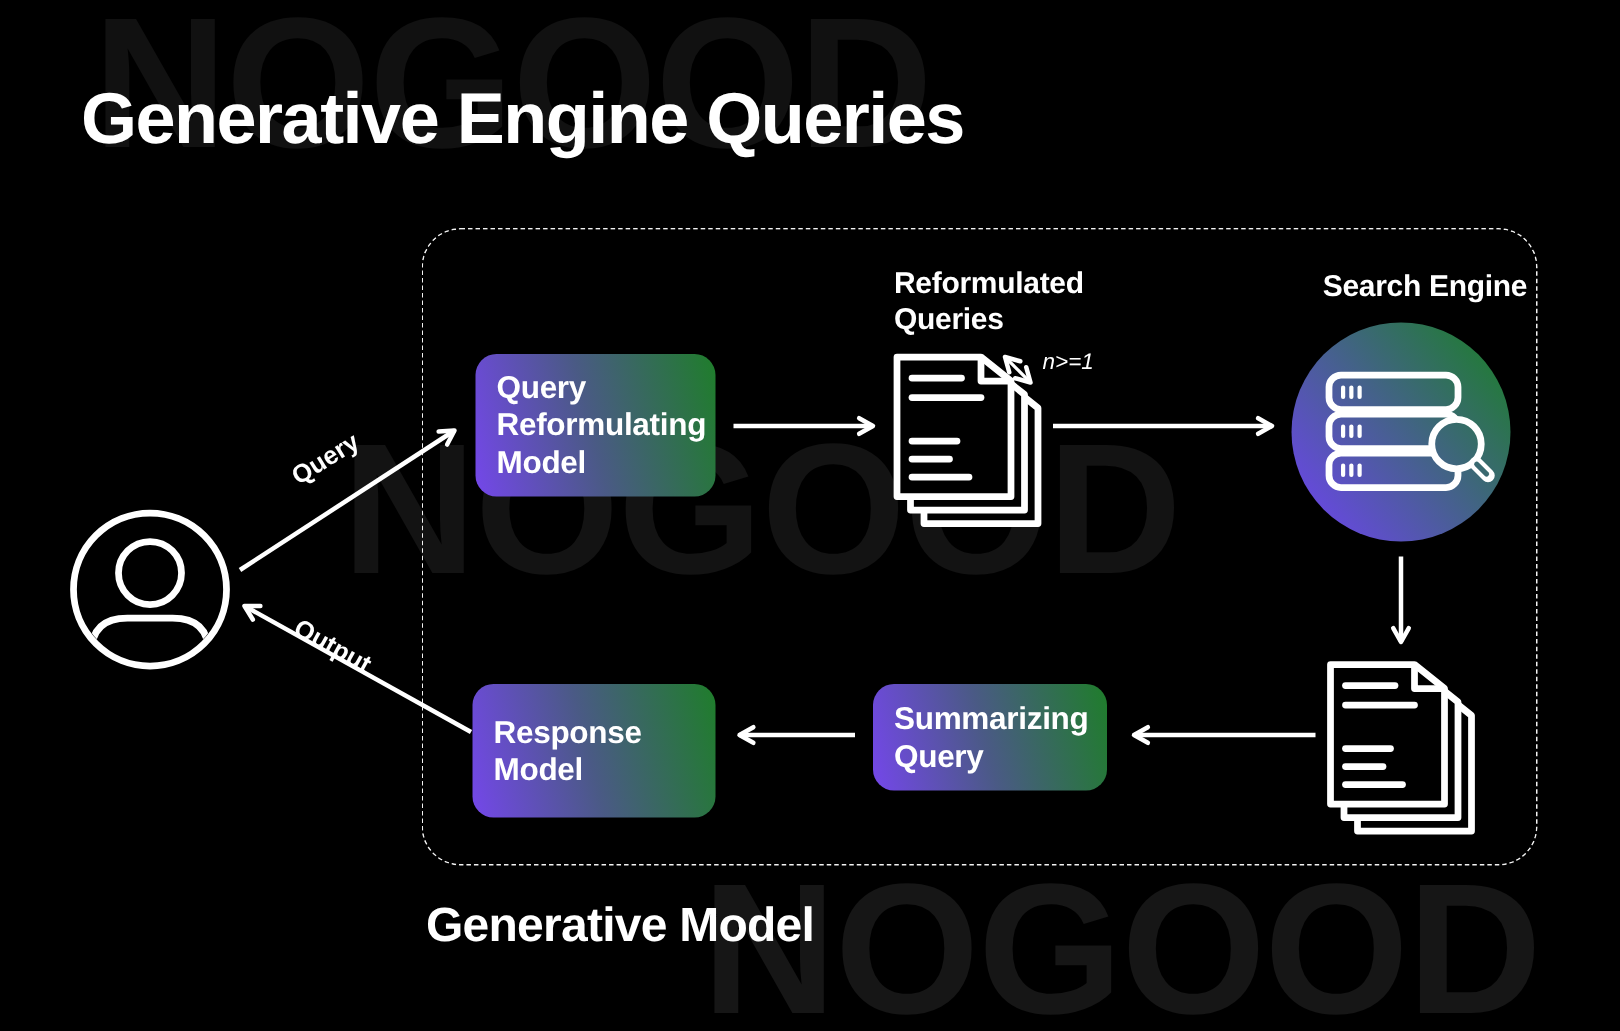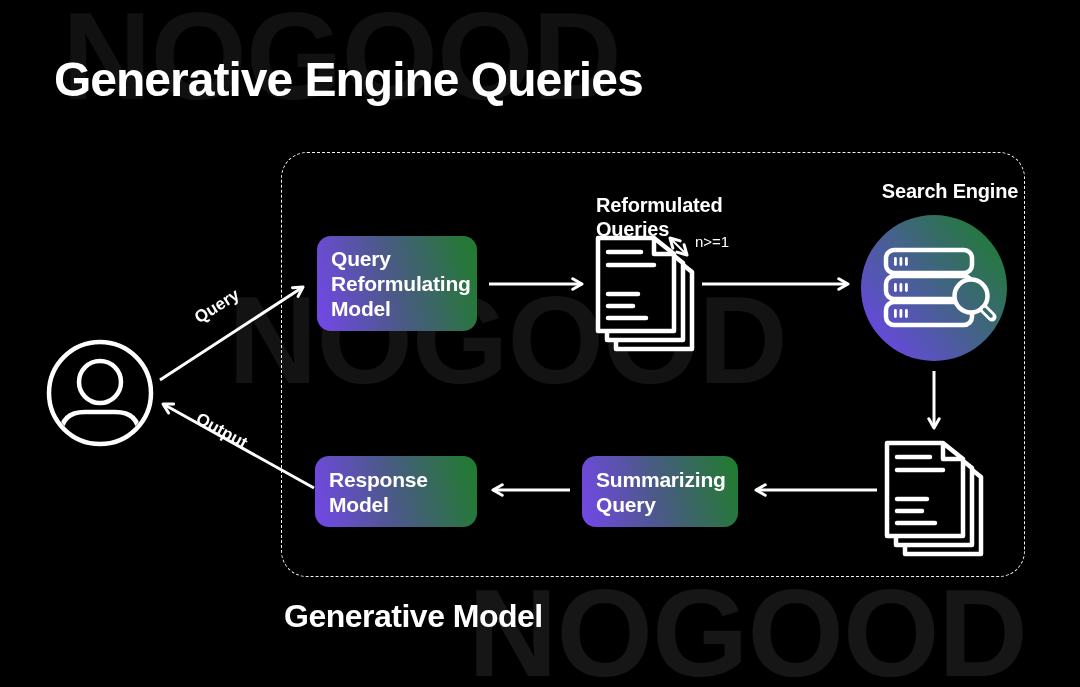--- a/index.html
+++ b/index.html
@@ -24,29 +24,29 @@
 
   .engine-caption{position:absolute;left:284px;top:598px;font-size:32px;font-weight:800;
                   letter-spacing:-.5px;z-index:5;}
 
   
   .model-box{position:absolute;z-index:4;border-radius:14px;display:flex;align-items:center;
              background:linear-gradient(76deg,#7447ea 0%,#4a5a85 48%,#1f7d2b 100%);
              font-weight:800;font-size:21px;line-height:25px;letter-spacing:-.2px;color:#fff;}
   .model-box .lbl{padding-left:14px;padding-right:6px;}
   #box-qrm{left:317px;top:236px;width:160px;height:95px;}
-  #box-response{left:315px;top:456px;width:162px;height:71px;}
+  #box-response{left:315px;top:456px;width:162px;height:89px;}
   #box-summarizing{left:582px;top:456px;width:156px;height:71px;}
 
   
   .node-label{position:absolute;font-weight:800;font-size:20px;line-height:24px;
               letter-spacing:-.2px;z-index:5;}
-  #lbl-reformulated{left:596px;top:177px;width:150px;margin-top:16px;}
+  #lbl-reformulated{left:596px;top:177px;width:150px;}
   #lbl-search{left:860px;top:179px;width:180px;text-align:center;}
-  #lbl-n{left:695px;top:230px;font-size:15px;font-weight:500;letter-spacing:0;}
+  #lbl-n{left:695px;top:230px;font-size:15px;font-weight:500;letter-spacing:0;font-style:italic;}
 
   
   .edge-label{position:absolute;font-weight:700;font-size:17px;z-index:5;white-space:nowrap;}
   #lbl-query{left:191px;top:311px;transform:rotate(-32deg);transform-origin:left top;}
   #lbl-output{left:202px;top:409px;transform:rotate(29deg);transform-origin:left top;}
 
   svg.overlay{position:absolute;left:0;top:0;z-index:3;}
 </style>
 </head>
 <body>

